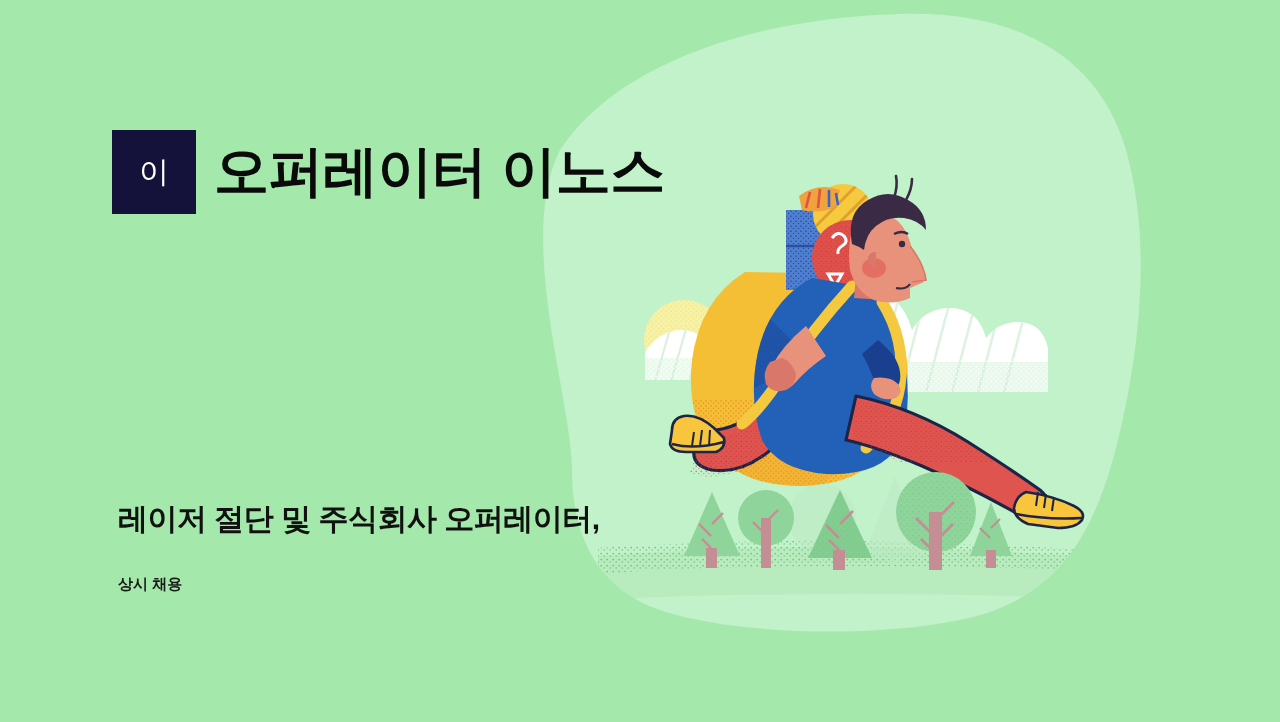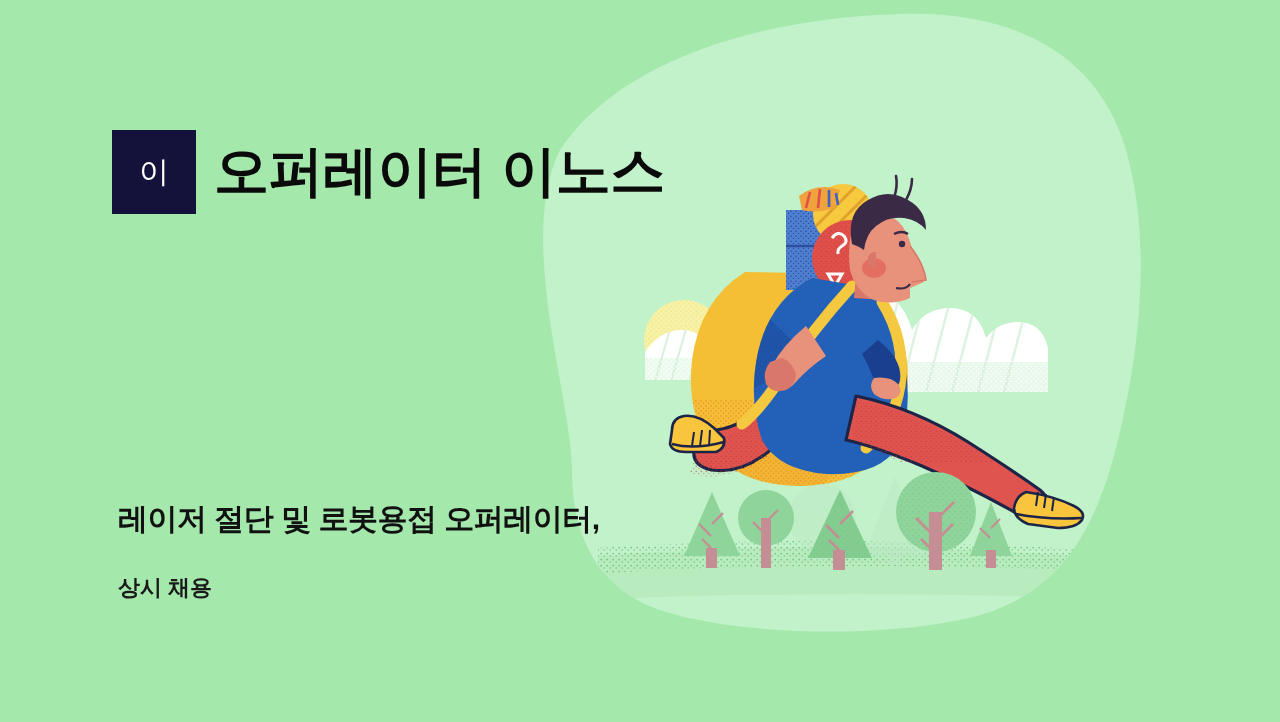--- a/index.html
+++ b/index.html
@@ -59,21 +59,21 @@
     color: #111111;
     line-height: 1.2;
     white-space: nowrap;
     letter-spacing: -0.5px;
     z-index: 40;
   }
   #recruit-type {
     position: absolute;
     left: 118px;
     top: 575px;
-    font-size: 22px;
+    font-size: 15px;
     font-weight: 700;
     color: #1a1a1a;
     line-height: 1.2;
     white-space: nowrap;
     z-index: 40;
   }
 </style>
 </head>
 <body>
 
@@ -425,17 +425,17 @@
         </g>
       </g>
     </g>
   </svg>
 
   <div id="title-row">
     <div id="company-badge">이</div>
     <div id="company-name">오퍼레이터 이노스</div>
   </div>
 
-  <div id="job-title">레이저 절단 및 로봇용접 오퍼레이터,</div>
+  <div id="job-title">레이저 절단 및 주식회사 오퍼레이터,</div>
 
   <div id="recruit-type">상시 채용</div>
 
 </div>
 
 </body></html>

